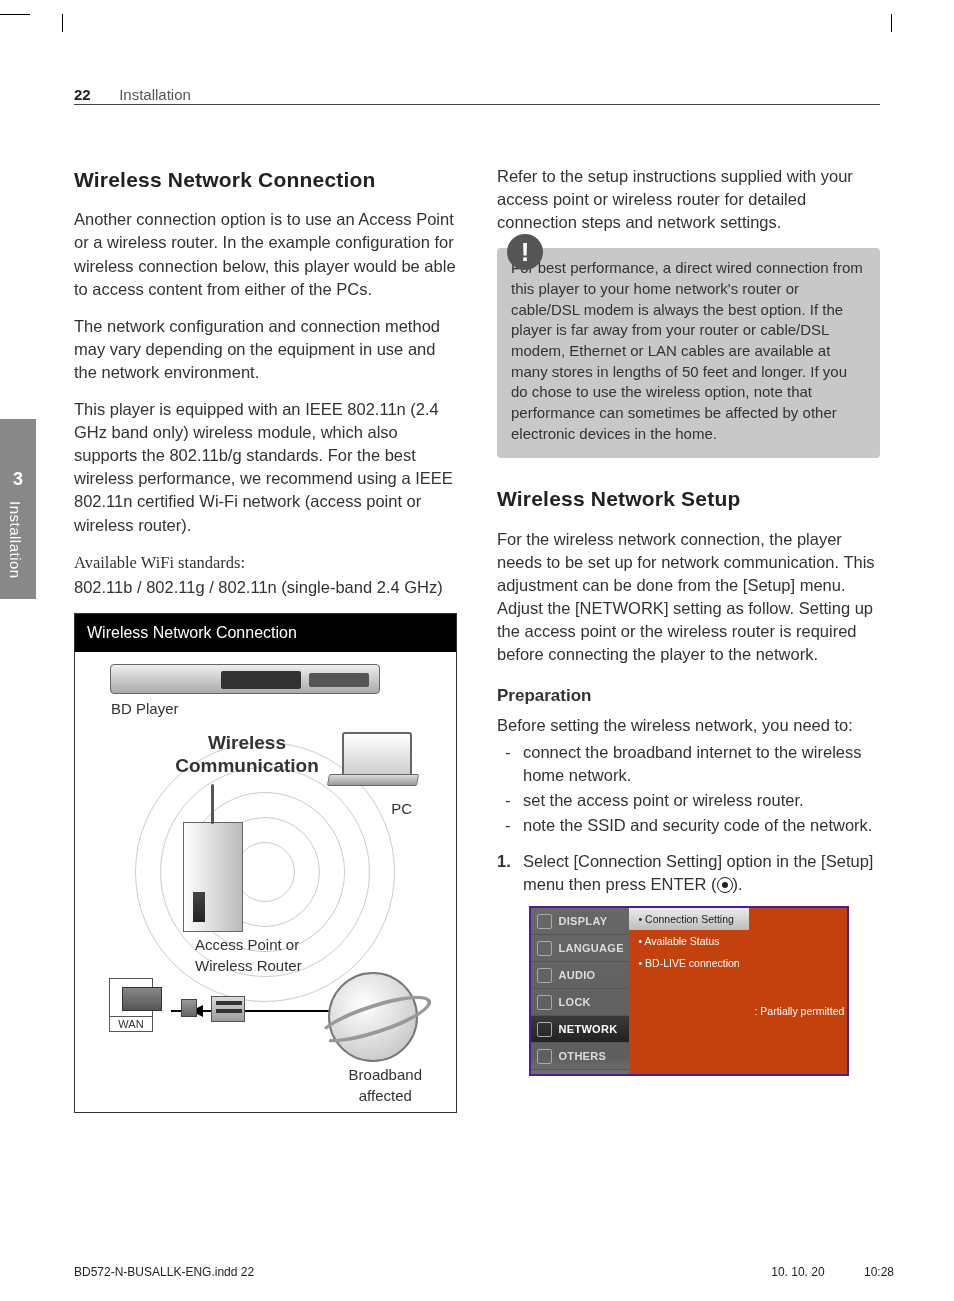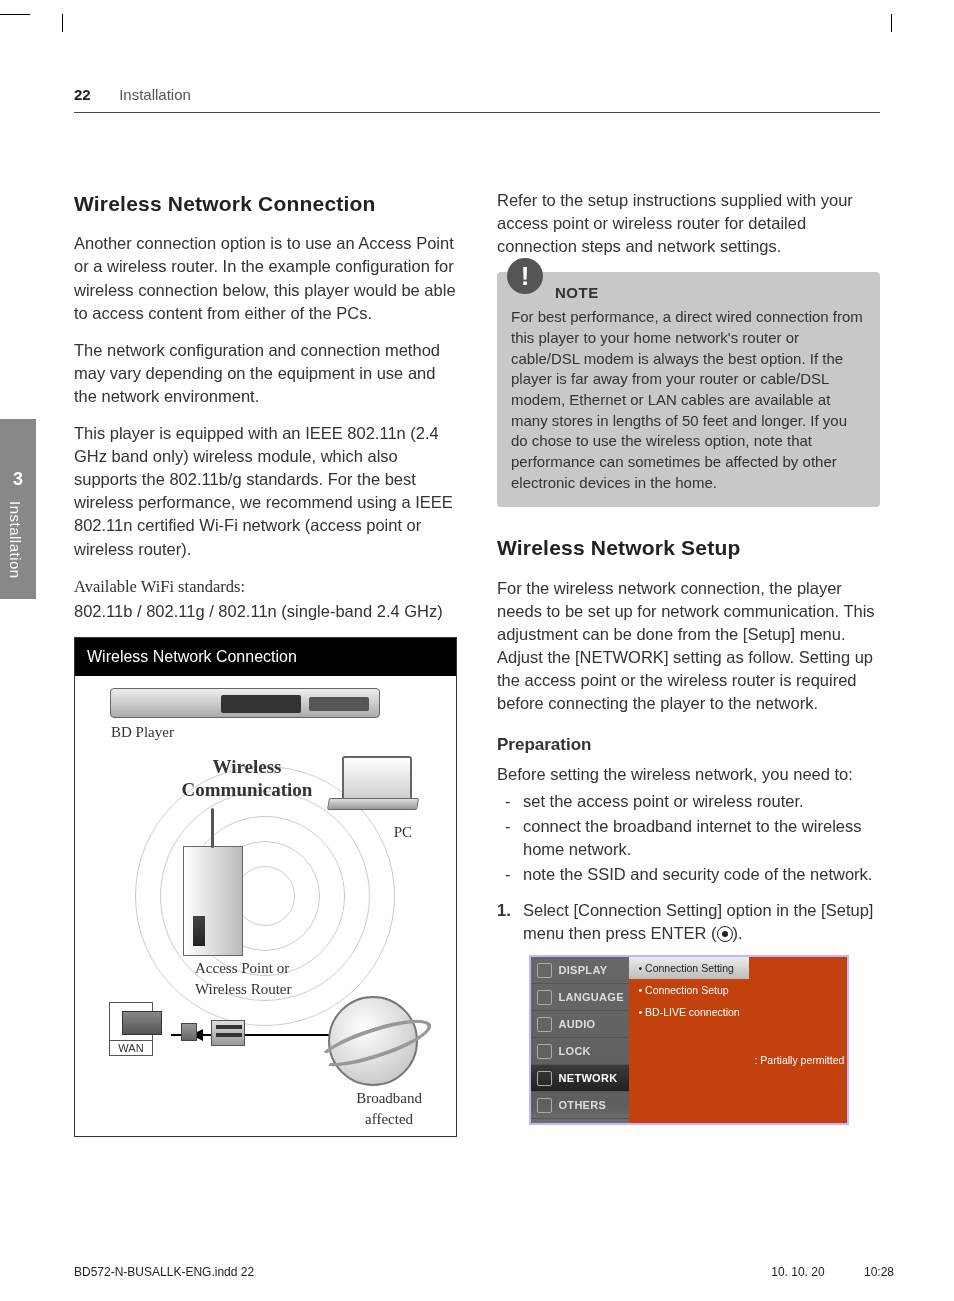--- a/index.html
+++ b/index.html
@@ -14,21 +14,21 @@
   .crop-top { position: absolute; top: 14px; left: 62px; width: 1px; height: 18px; background: #000; }
   .crop-top-r { position: absolute; top: 14px; right: 62px; width: 1px; height: 18px; background: #000; }
   .crop-left { position: absolute; top: 14px; left: 0; width: 30px; height: 1px; background: #000; }
 
   .page {
     position: absolute;
     left: 74px; top: 86px;
     width: 806px;
     height: 1130px;
   }
-  .header-line { border-bottom: 1px solid #444; padding-bottom: 8px; margin-bottom: 76px; }
+  .header-line { border-bottom: 1px solid #444; margin-bottom: 60px; }
   .hdr-page { font-weight: 600; font-size: 15px; margin-right: 24px; }
   .hdr-sect { font-weight: 400; font-size: 15px; color: #555; }
 
   .cols { display: flex; column-gap: 40px; }
   .col { flex: 1; min-width: 0; font-size: 16.5px; line-height: 1.40; color: #333; }
   h2 { font-size: 21px; font-weight: 700; margin: 0 0 14px 0; color: #222; letter-spacing: .2px; }
   h3 { font-size: 17px; font-weight: 700; margin: 18px 0 6px 0; }
   p { margin: 0 0 14px 0; }
   .std { font-size: 16.5px; margin-bottom: 2px; font-family: Liberation Serif, serif; }
 
@@ -38,21 +38,21 @@
     width: 36px; height: 180px;
     background: #888; color: #fff;
   }
   .side-tab .num { position:absolute; top:50px; left:0; width:36px; text-align:center; font-size:18px; font-weight:600; }
   .side-tab .lbl { position:absolute; top:82px; left:7px; writing-mode: vertical-rl; font-size:15px; letter-spacing:.5px; }
 
   
   .diagram { border: 1px solid #333; margin-top: 14px; position: relative; }
   .diagram-title { background: #000; color: #fff; padding: 8px 12px; font-size: 16px; }
   .diagram-body { position: relative; height: 460px; }
-  .d-label { position:absolute; font-size:15px; color:#333;font-family:Liberation Serif, serif; }
+  .d-label { position:absolute; font-size:15px; color:#333; }
   .wl-comm { font-weight:700; font-size:19px; text-align:center; line-height:1.2; }
 
   .radial { position:absolute; left:40px; top:70px; width:300px; height:300px; }
   .radial span { position:absolute; border:1px solid #ccc; border-radius:50%; }
 
   .bdplayer { position:absolute; left:35px; top:12px; width:270px; height:30px;
     background: linear-gradient(#eee,#aaa); border:1px solid #666; border-radius:4px; }
   .bdplayer:after{content:"";position:absolute;right:10px;top:8px;width:60px;height:14px;background:#555;border-radius:2px;}
   .bdplayer:before{content:"";position:absolute;left:110px;top:6px;width:80px;height:18px;background:#333;border-radius:2px;}
 
@@ -90,21 +90,21 @@
   ul.prep { list-style:none; margin: 4px 0 14px 0;}
   ul.prep li { position:relative; padding-left: 26px; font-size:16.5px; line-height:1.38; margin-bottom:2px;}
   ul.prep li:before { content:"-"; position:absolute; left:8px; top:0;}
   ol.steps { list-style:none; margin:0;}
   ol.steps li { position:relative; padding-left:26px; font-size:16.5px; line-height:1.38;}
   ol.steps li .num { position:absolute; left:0; top:0; font-weight:700;}
   .enter-sym{display:inline-block;width:16px;height:16px;border:1.5px solid #222;border-radius:50%;vertical-align:-3px;position:relative;}
   .enter-sym:after{content:"";position:absolute;left:4px;top:4px;width:6px;height:6px;background:#222;border-radius:50%;}
 
   
-  .osd { width: 320px; height:170px; background:#7c7c7c; border:2px solid #c4b5fd; margin: 10px auto 0 auto; display:flex; font-size:11px; color:#ddd;}
+  .osd { width: 320px; height:170px; background:#7c7c7c; border:2px solid #4c1d95; margin: 10px auto 0 auto; display:flex; font-size:11px; color:#ddd;}
   .osd-left { width: 98px; background:linear-gradient(180deg,#676767 0%, #5e5e5e 90%, #707070 100%);}
   .osd-row { height:27px; line-height:27px; padding-left:28px; position:relative; border-bottom:1px solid #555; font-weight:600; letter-spacing:.3px;}
   .osd-row.sel { background:linear-gradient(#3a3a3a,#222); color:#fff;}
   .osd-ico{position:absolute;left:6px;top:6px;width:15px;height:15px;border:1px solid #aaa;border-radius:2px;}
   .osd-right { flex:1; background:#c2410c; display:flex; }
   .osd-col1 { width: 120px; }
   .osd-opt { height:22px; line-height:22px; padding-left:10px; font-size:10.5px; color:#fff;}
   .osd-opt.hi { background:linear-gradient(#ededed,#bcbcbc); color:#222;}
   .osd-col2 { flex:1;margin-top:48px; }
   .osd-val { height:22px; line-height:22px; font-size:10.5px; color:#fff; padding-left:6px;}
@@ -188,32 +188,31 @@
           </div>
         </div>
       </div>
     </div>
 
     <div class="col">
       <p>Refer to the setup instructions supplied with your access point or wireless router for detailed connection steps and network settings.</p>
 
       <div class="note">
         <div class="bang">!</div>
-        <div class="lbl">NOTE</div>
         <div class="txt">For best performance, a direct wired connection from this player to your home network's router or cable/DSL modem is always the best option. If the player is far away from your router or cable/DSL modem, Ethernet or LAN cables are available at many stores in lengths of 50 feet and longer. If you do chose to use the wireless option, note that performance can sometimes be affected by other electronic devices in the home.</div>
       </div>
 
       <h2>Wireless Network Setup</h2>
       <p>For the wireless network connection, the player needs to be set up for network communication. This adjustment can be done from the [Setup] menu. Adjust the [NETWORK] setting as follow. Setting up the access point or the wireless router is required before connecting the player to the network.</p>
 
       <h3>Preparation</h3>
       <p style="margin-bottom:4px;">Before setting the wireless network, you need to:</p>
       <ul class="prep">
+        <li>connect the broadband internet to the wireless home network.</li>
         <li>set the access point or wireless router.</li>
-        <li>connect the broadband internet to the wireless home network.</li>
         <li>note the SSID and security code of the network.</li>
       </ul>
 
       <ol class="steps">
         <li>
           <span class="num">1.</span>
           <span>Select [Connection Setting] option in the [Setup] menu then press ENTER (</span><span class="enter-sym"></span><span>).</span>
         </li>
       </ol>
 
@@ -222,21 +221,21 @@
           <div class="osd-row"><span class="osd-ico"></span><span>DISPLAY</span></div>
           <div class="osd-row"><span class="osd-ico"></span><span>LANGUAGE</span></div>
           <div class="osd-row"><span class="osd-ico"></span><span>AUDIO</span></div>
           <div class="osd-row"><span class="osd-ico"></span><span>LOCK</span></div>
           <div class="osd-row sel"><span class="osd-ico"></span><span>NETWORK</span></div>
           <div class="osd-row"><span class="osd-ico"></span><span>OTHERS</span></div>
         </div>
         <div class="osd-right">
           <div class="osd-col1">
             <div class="osd-opt hi">• <span>Connection Setting</span></div>
-            <div class="osd-opt">• <span>Connection Setup</span></div>
+            <div class="osd-opt">• <span>Available Status</span></div>
             <div class="osd-opt">• <span>BD-LIVE connection</span></div>
           </div>
           <div class="osd-col2">
             <div class="osd-val">&nbsp;</div>
             <div class="osd-val">&nbsp;</div>
             <div class="osd-val">: Partially permitted</div>
           </div>
         </div>
       </div>
     </div>

